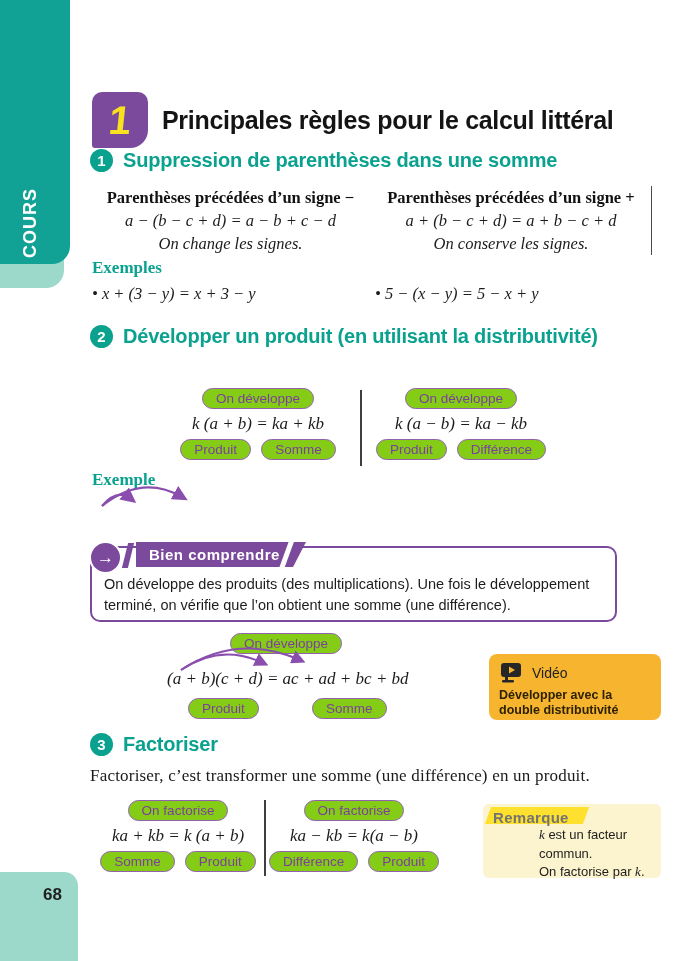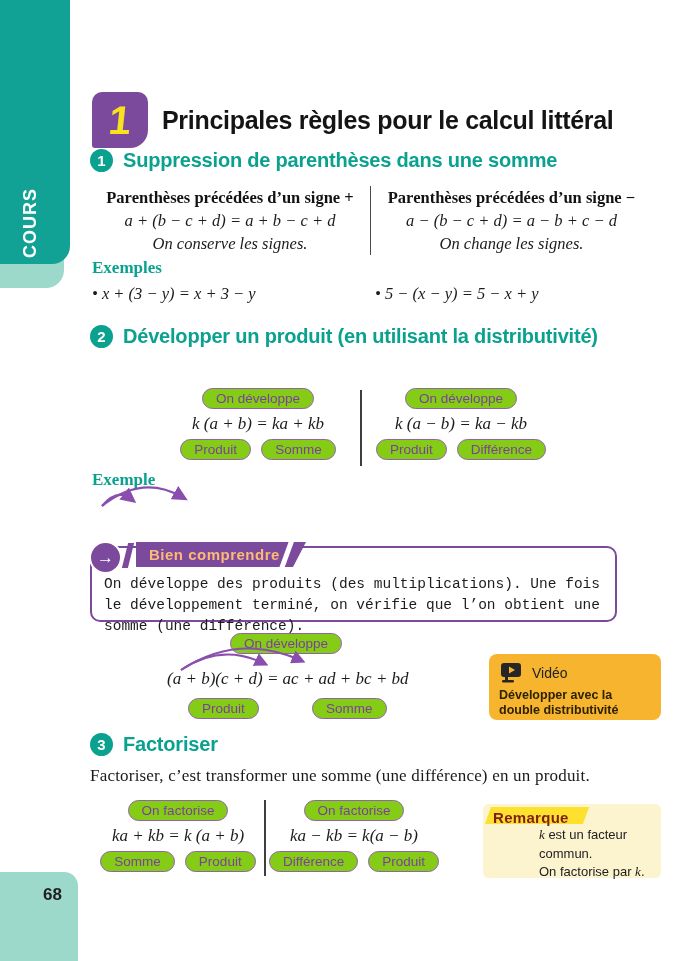--- a/index.html
+++ b/index.html
@@ -57,36 +57,36 @@
   
   .comprendre{position:absolute;left:90px;top:546px;width:527px;height:76px;box-sizing:border-box;
     border:2.5px solid #7c4a9d;border-radius:10px;background:#fff;}
   .comp-circle{position:absolute;left:-3px;top:-7px;width:29px;height:29px;border-radius:50%;
     background:#7c4a9d;border:2px solid #fff;color:#fff;display:flex;align-items:center;
     justify-content:center;font-size:17px;font-weight:900;}
   .comp-bar{position:absolute;left:33px;top:-5px;width:6px;height:25px;background:#7c4a9d;transform:skewX(-14deg);}
   .comp-banner{position:absolute;left:44px;top:-6px;height:25px;width:170px;background:#7c4a9d;
     clip-path:polygon(0 0,100% 0,calc(100% - 13px) 100%,0 100%);}
   .comp-banner .slash{position:absolute;right:17px;top:-3px;width:5px;height:32px;background:#fff;transform:rotate(20deg);}
-  .comp-banner .txt{color:#fdba74;font-weight:bold;font-size:15px;letter-spacing:0.5px;
+  .comp-banner .txt{color:#ffffff;font-weight:bold;font-size:15px;letter-spacing:0.5px;
     line-height:25px;padding-left:13px;display:block;}
-  .comp-body{position:absolute;left:12px;top:26px;width:498px;font-size:14.5px;line-height:21px;color:#1c1c1c;font-family:Liberation Mono, monospace;}
+  .comp-body{position:absolute;left:12px;top:26px;width:498px;font-size:14.5px;line-height:21px;color:#1c1c1c;}
 
   
   .video-box{position:absolute;left:489px;top:654px;width:172px;height:66px;box-sizing:border-box;
     background:#f6b42f;border-radius:8px;padding:8px 10px 0 10px;}
   .video-head{display:flex;align-items:center;gap:9px;}
   .video-label{font-size:14px;color:#222;}
   .video-title{font-size:12.5px;font-weight:bold;color:#2e2100;line-height:15px;margin-top:4px;}
 
   
   .remarque{position:absolute;left:483px;top:804px;width:178px;height:74px;box-sizing:border-box;
     background:#fcf3cf;border-radius:6px;padding:5px 10px;}
   .rem-hl{position:absolute;left:5px;top:3px;width:98px;height:17px;background:#fee02e;transform:skewX(-20deg);}
-  .rem-title{position:relative;color:#7f1d1d;font-weight:800;font-size:15px;letter-spacing:0.3px;}
+  .rem-title{position:relative;color:#737373;font-weight:800;font-size:15px;letter-spacing:0.3px;}
   .rem-line{position:relative;font-size:13px;color:#1d1d1d;line-height:18.5px;margin-left:46px;}
   .rem-var{font-family:"Liberation Serif",serif;font-style:italic;}
 
   .arrows-svg{position:absolute;pointer-events:none;}
 </style>
 </head>
 <body>
 
 <div class="page">
 
@@ -104,29 +104,29 @@
     </div>
     <div class="main-title">Principales règles pour le calcul littéral</div>
   </div>
 
   <div class="sec-head" style="left:90px;top:149px;">
     <div class="numcircle">1</div>
     <div class="sec-title">Suppression de parenthèses dans une somme</div>
   </div>
 
   <div class="sec1-table">
+    <div class="rule-col">
+      <div class="rule-title">Parenthèses précédées d’un signe −</div>
+      <div class="rule-formula">a − (b − c + d) = a − b + c − d</div>
+      <div class="rule-note">On change les signes.</div>
+    </div>
     <div class="rule-col left">
       <div class="rule-title">Parenthèses précédées d’un signe +</div>
       <div class="rule-formula">a + (b − c + d) = a + b − c + d</div>
       <div class="rule-note">On conserve les signes.</div>
-    </div>
-    <div class="rule-col">
-      <div class="rule-title">Parenthèses précédées d’un signe −</div>
-      <div class="rule-formula">a − (b − c + d) = a − b + c − d</div>
-      <div class="rule-note">On change les signes.</div>
     </div>
   </div>
 
   <div class="ex-label" style="left:92px;top:258px;">Exemples</div>
   <div class="ex-item" style="left:92px;top:284px;">• x + (3 − y) = x + 3 − y</div>
   <div class="ex-item" style="left:375px;top:284px;">• 5 − (x − y) = 5 − x + y</div>
 
   <div class="sec-head" style="left:90px;top:325px;">
     <div class="numcircle">2</div>
     <div class="sec-title">Développer un produit (en utilisant la distributivité)</div>

